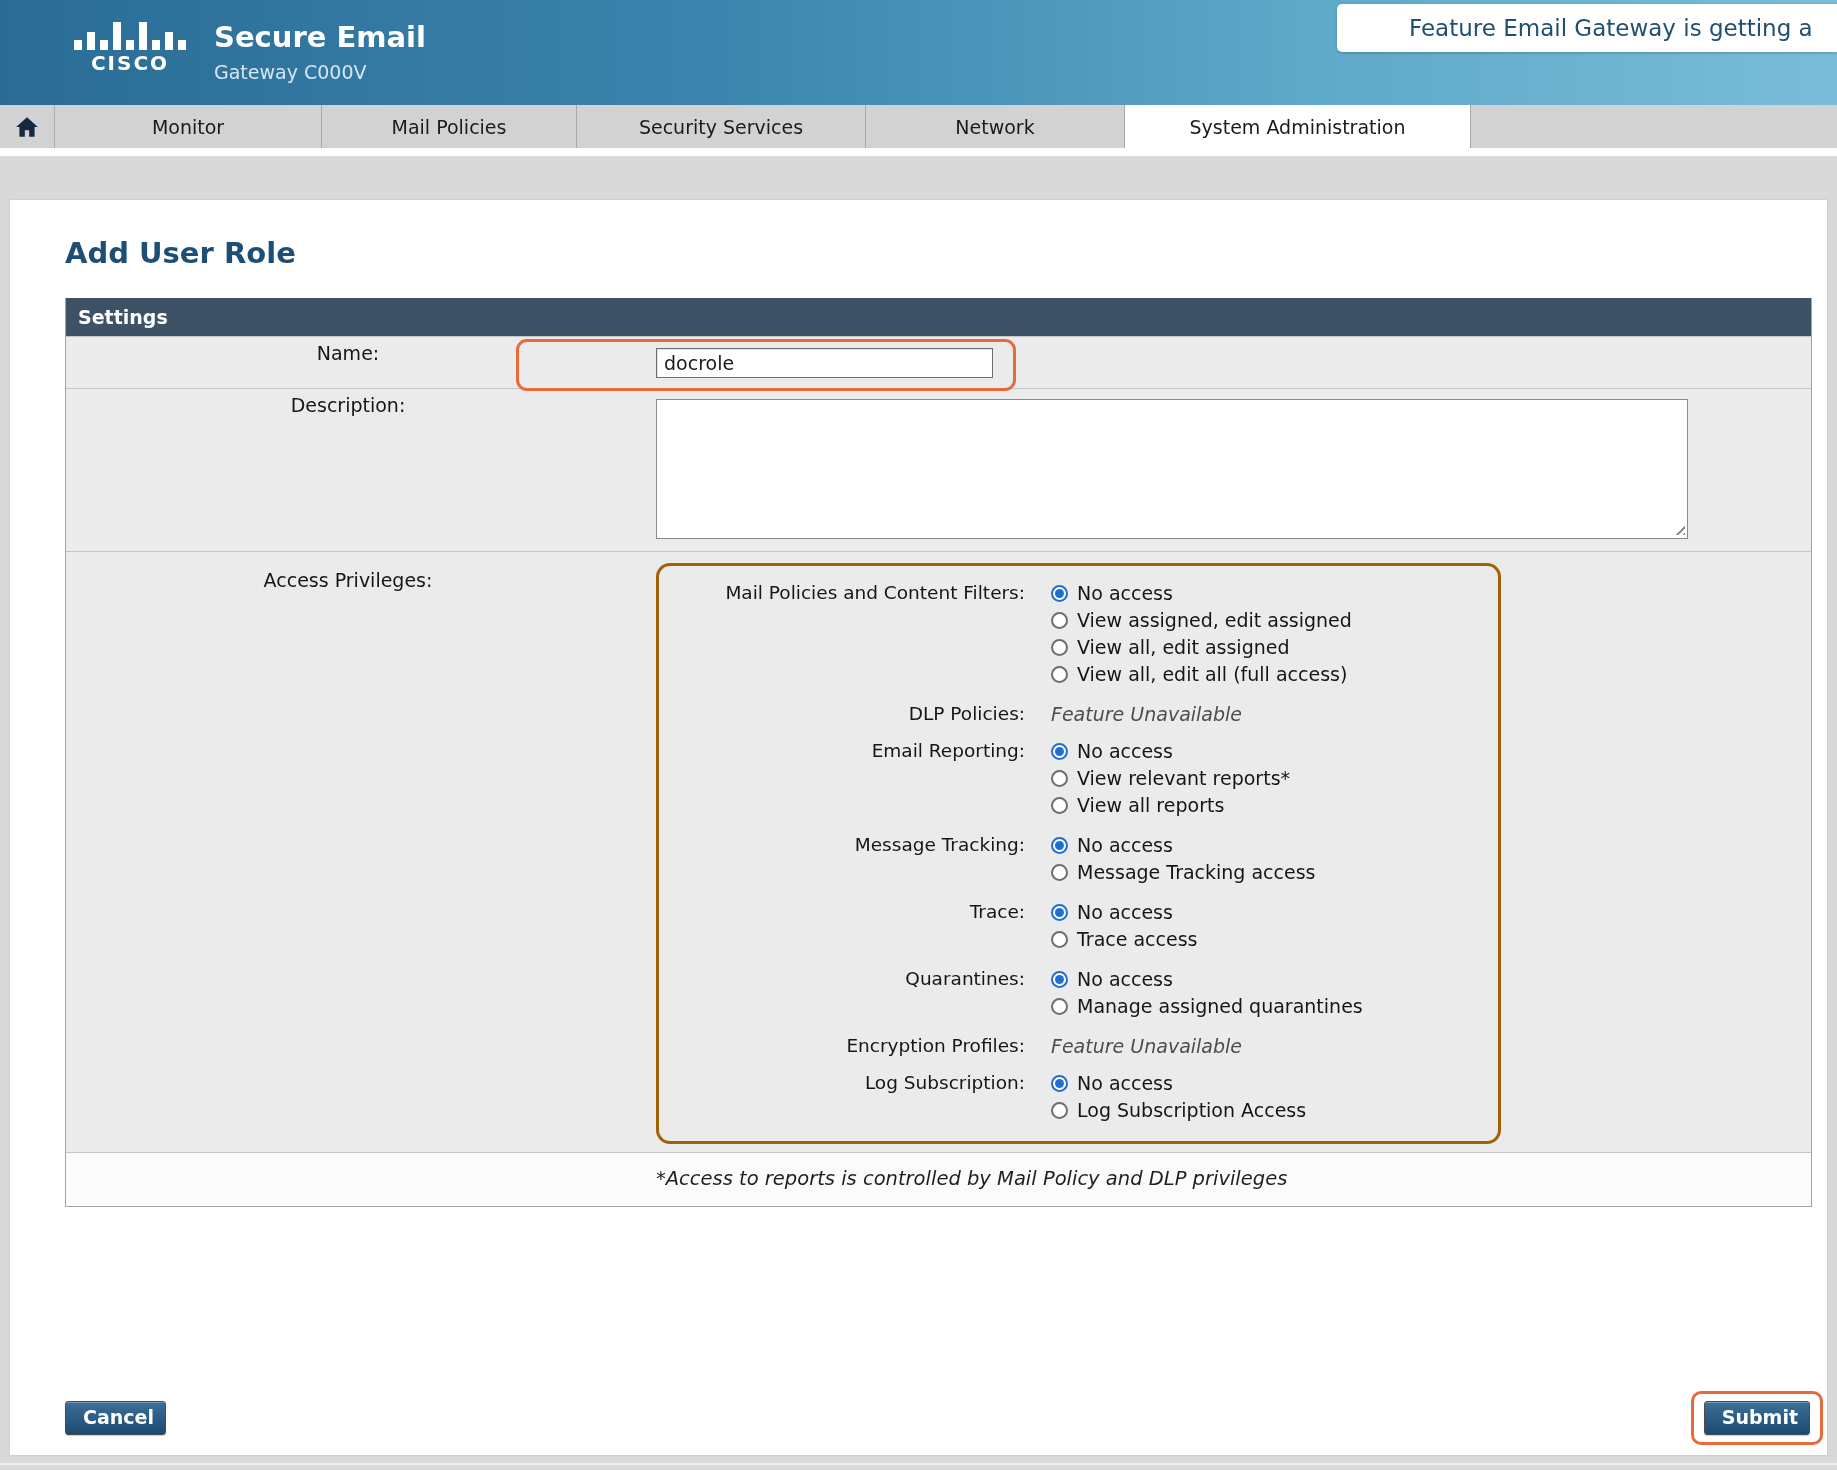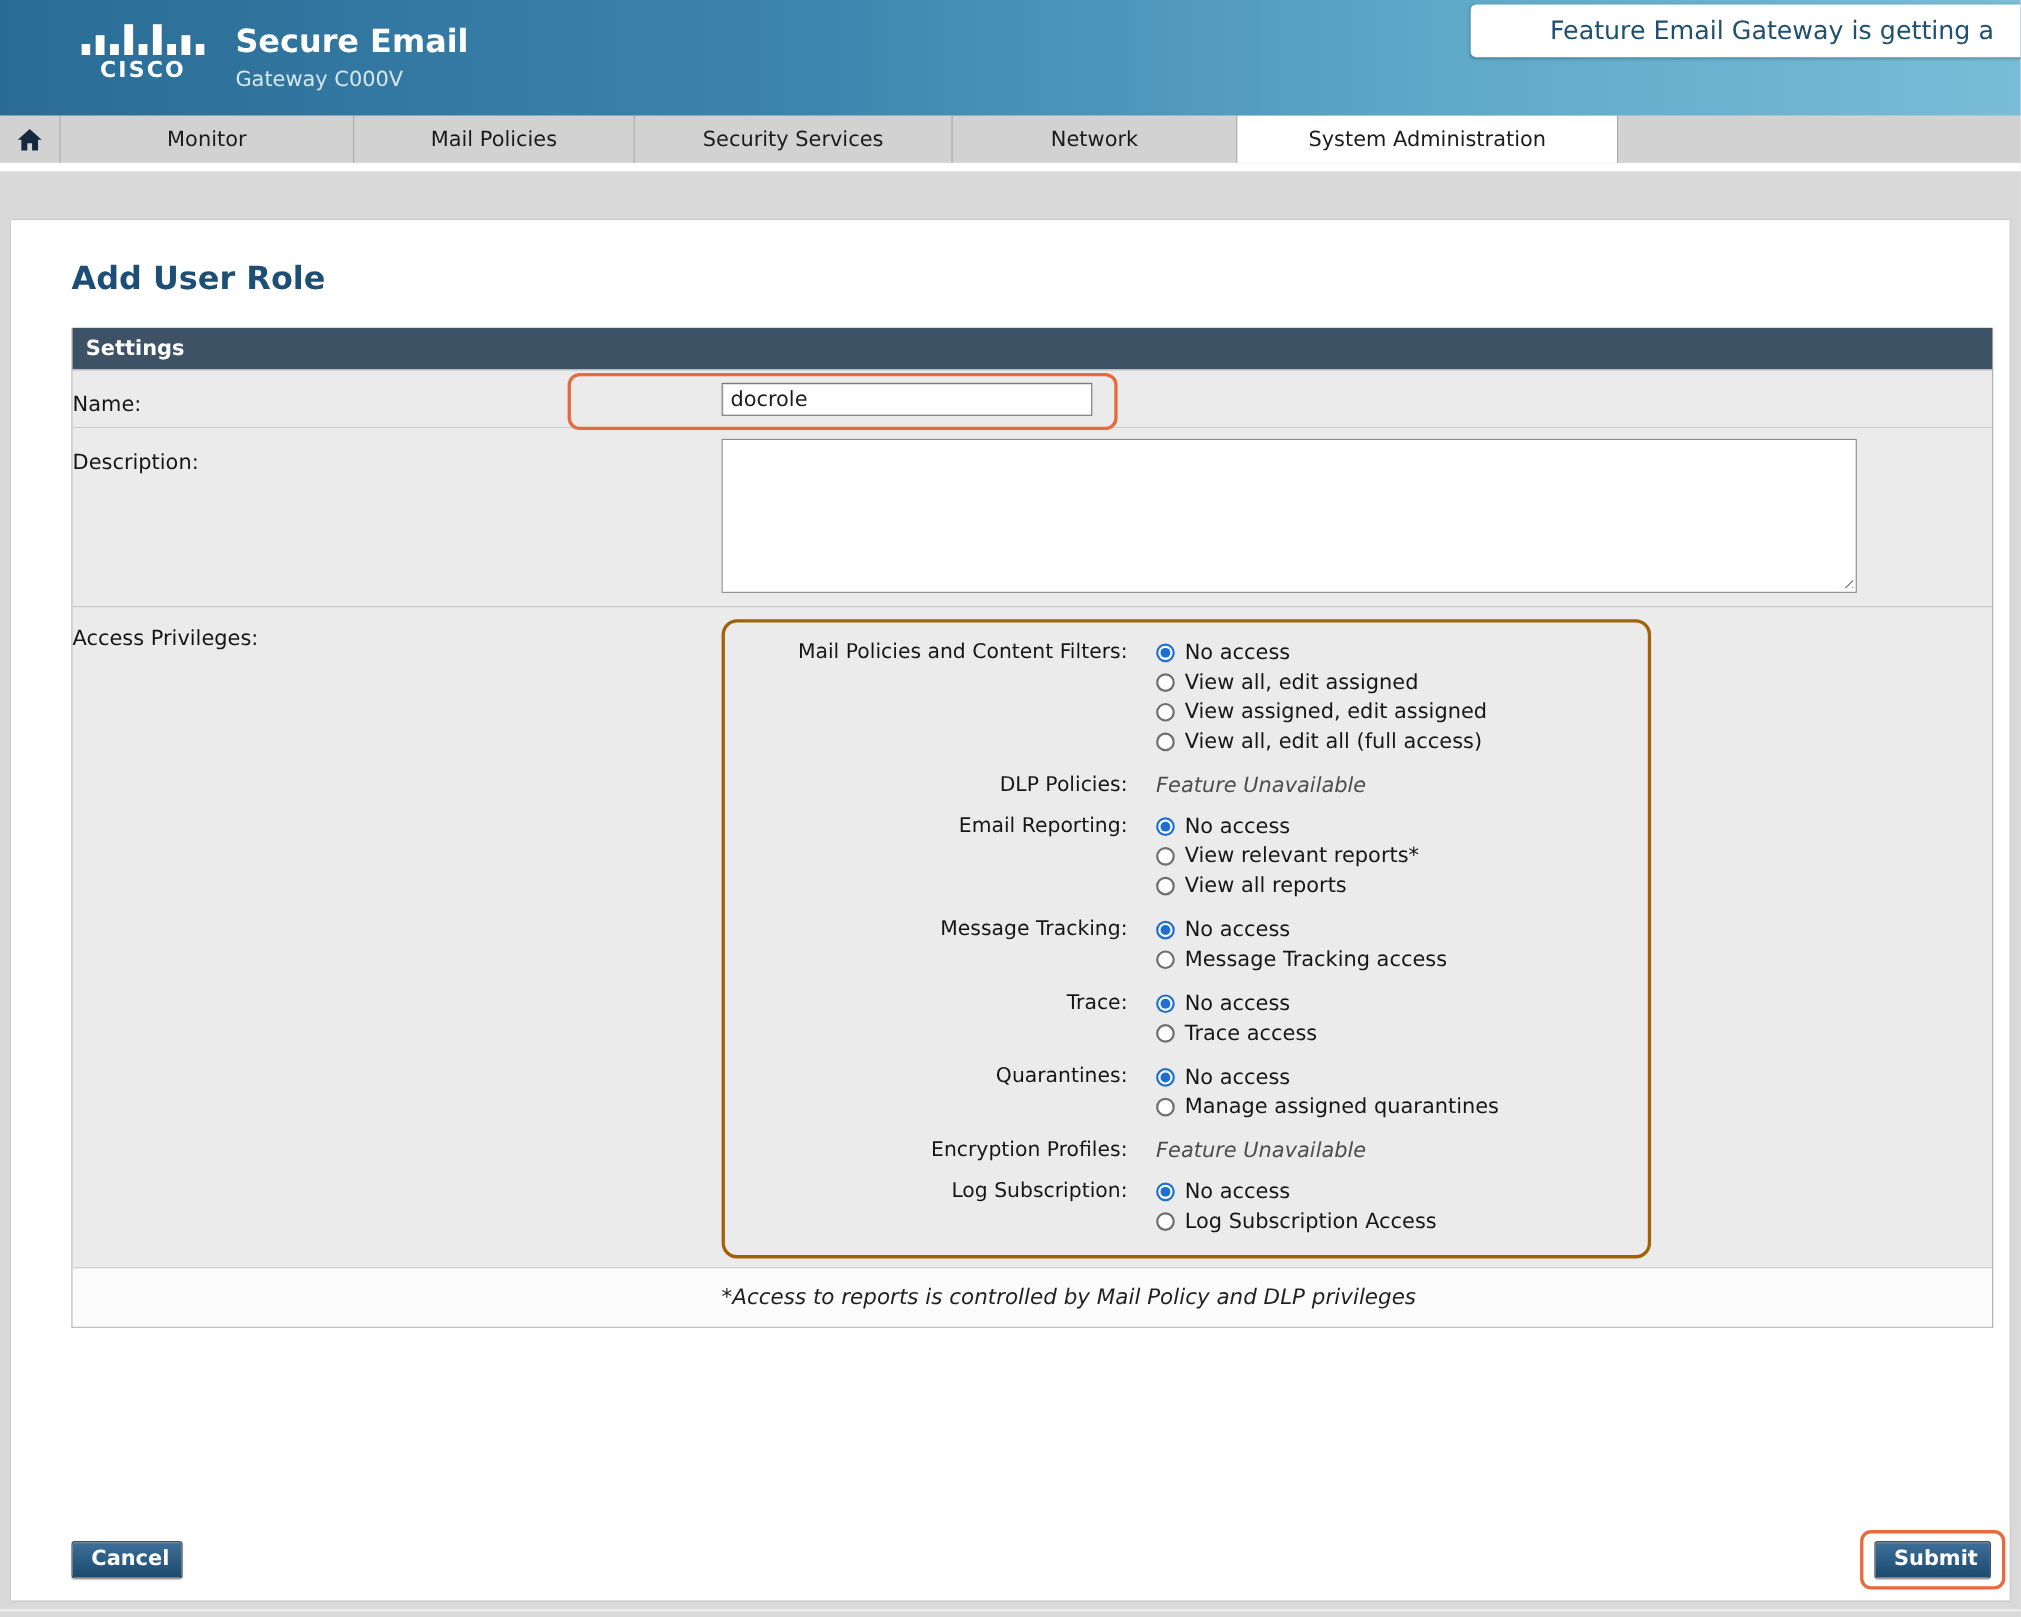--- a/index.html
+++ b/index.html
@@ -34,21 +34,21 @@
   
   .content-bg { height: 1314px; padding: 44px 10px 15px 10px; background: #d9d9d9; position: relative; }
   .panel { background: #ffffff; height: 100%; position: relative; box-shadow: 0 0 2px rgba(0,0,0,.15); }
   .page-title { margin: 0; padding: 36px 0 0 55px; font-size: 29px; font-weight: bold; color: #1d4e76; }
 
   
   .settings-table { margin: 28px 15px 0 55px; border: 1px solid #a3a3a3; border-top: none; }
   .settings-header { background: #3e5266; color: #fff; font-weight: bold; font-size: 19px; padding: 8px 12px; }
   .trow { display: flex; background: #ebebeb; border-top: 1px solid #c6c6c6; }
   .trow:first-of-type { border-top: none; }
-  .tlabel { width: 580px; flex: 0 0 auto; text-align: left; padding: 20px 16px 0 0; font-size: 19px; color: #161616; white-space: nowrap; }
+  .tlabel { width: 580px; flex: 0 0 auto; text-align: center; padding: 5px 16px 0 0; font-size: 19px; color: #161616; white-space: nowrap; }
   .tcontent { flex: 1; padding: 8px 12px 8px 10px; }
   .row-name { height: 52px; position: relative; }
   .name-input { width: 337px; height: 30px; border: 1px solid #6f6f6f; box-shadow: inset 1px 1px 0 rgba(0,0,0,.12);
     font-family: inherit; font-size: 19px; padding: 0 7px; margin-top: 3px; background: #fff; color: #1a1a1a; outline: none; }
   .annot { border: 3px solid #e8693c; border-radius: 11px; pointer-events: none; }
   .annot-name { position: absolute; left: 450px; top: 2px; width: 500px; height: 52px; z-index: 3; }
   .row-desc { height: 163px; }
   .textarea-wrap { position: relative; display: inline-block; margin-top: 2px; }
   .desc-textarea { width: 1032px; height: 140px; border: 1px solid #8a8a8a; resize: none; font-family: inherit; font-size: 19px; padding: 4px 7px; outline: none; display: block; background: #fff; }
   .resize-grip { position: absolute; right: 3px; bottom: 4px; width: 13px; height: 13px; pointer-events: none;
@@ -145,25 +145,25 @@
           <div class="priv-annotation annot" style="pointer-events:auto" id="priv-list">
               <div class="priv-row">
                 <div class="priv-label">Mail Policies and Content Filters:</div>
                 <div class="priv-options">
                   <div class="radio-option">
                     <span class="radio selected"></span>
                     <span class="radio-text">No access</span>
                   </div>
                   <div class="radio-option">
                     <span class="radio"></span>
+                    <span class="radio-text">View assigned, edit assigned</span>
+                  </div>
+                  <div class="radio-option">
+                    <span class="radio"></span>
                     <span class="radio-text">View all, edit assigned</span>
-                  </div>
-                  <div class="radio-option">
-                    <span class="radio"></span>
-                    <span class="radio-text">View assigned, edit assigned</span>
                   </div>
                   <div class="radio-option">
                     <span class="radio"></span>
                     <span class="radio-text">View all, edit all (full access)</span>
                   </div>
                 </div>
               </div>
               <div class="priv-row">
                 <div class="priv-label">DLP Policies:</div>
                 <div class="priv-options"><span class="unavailable">Feature Unavailable</span></div>

